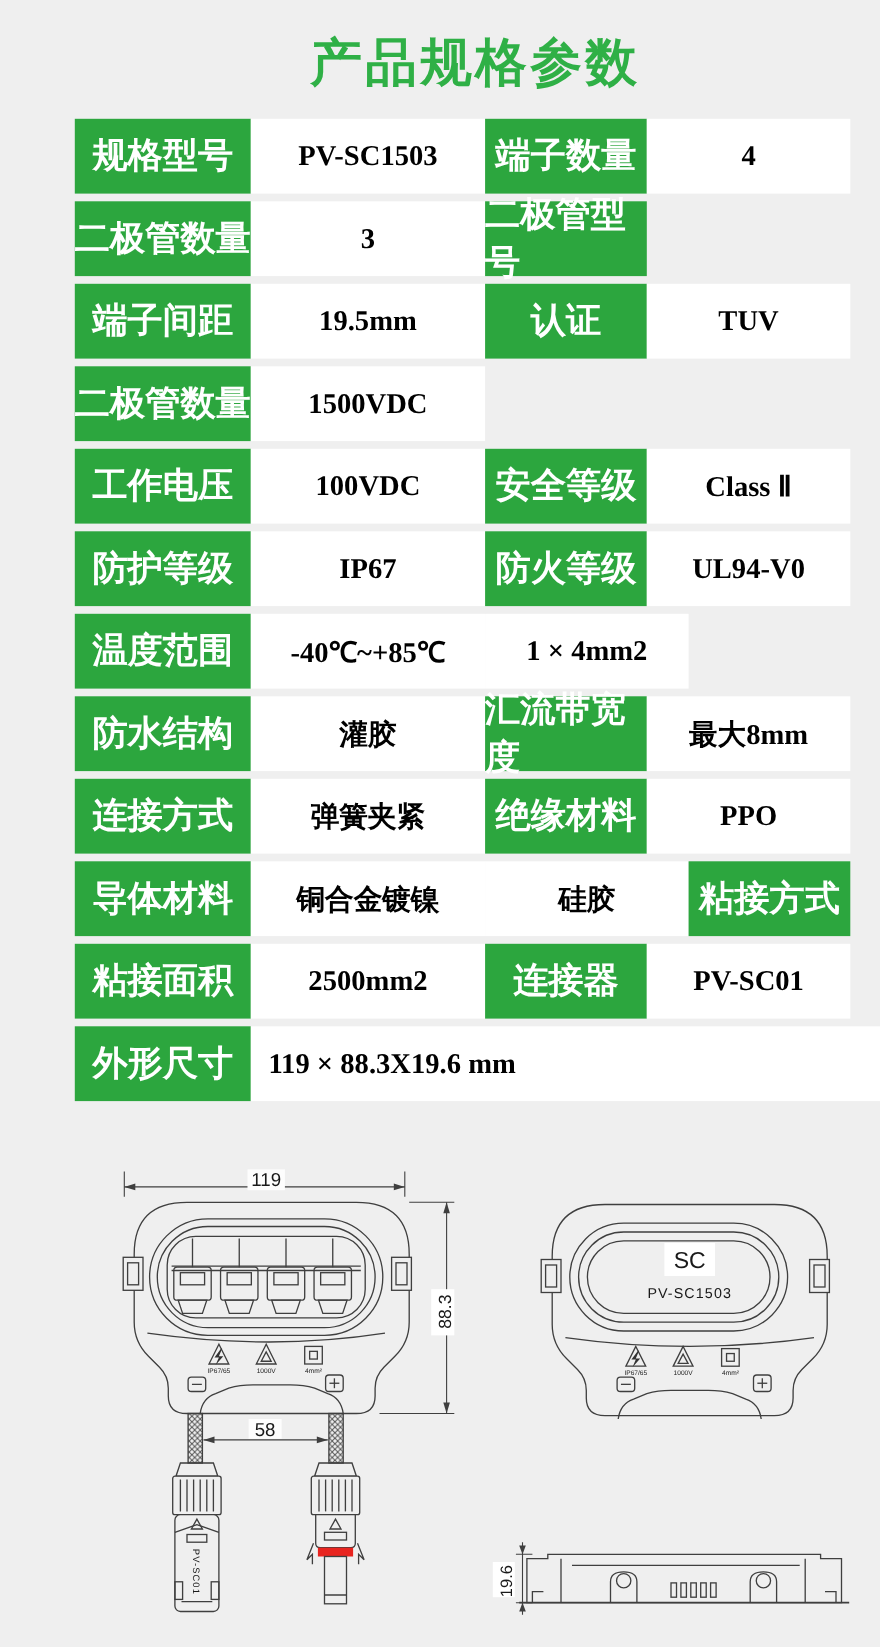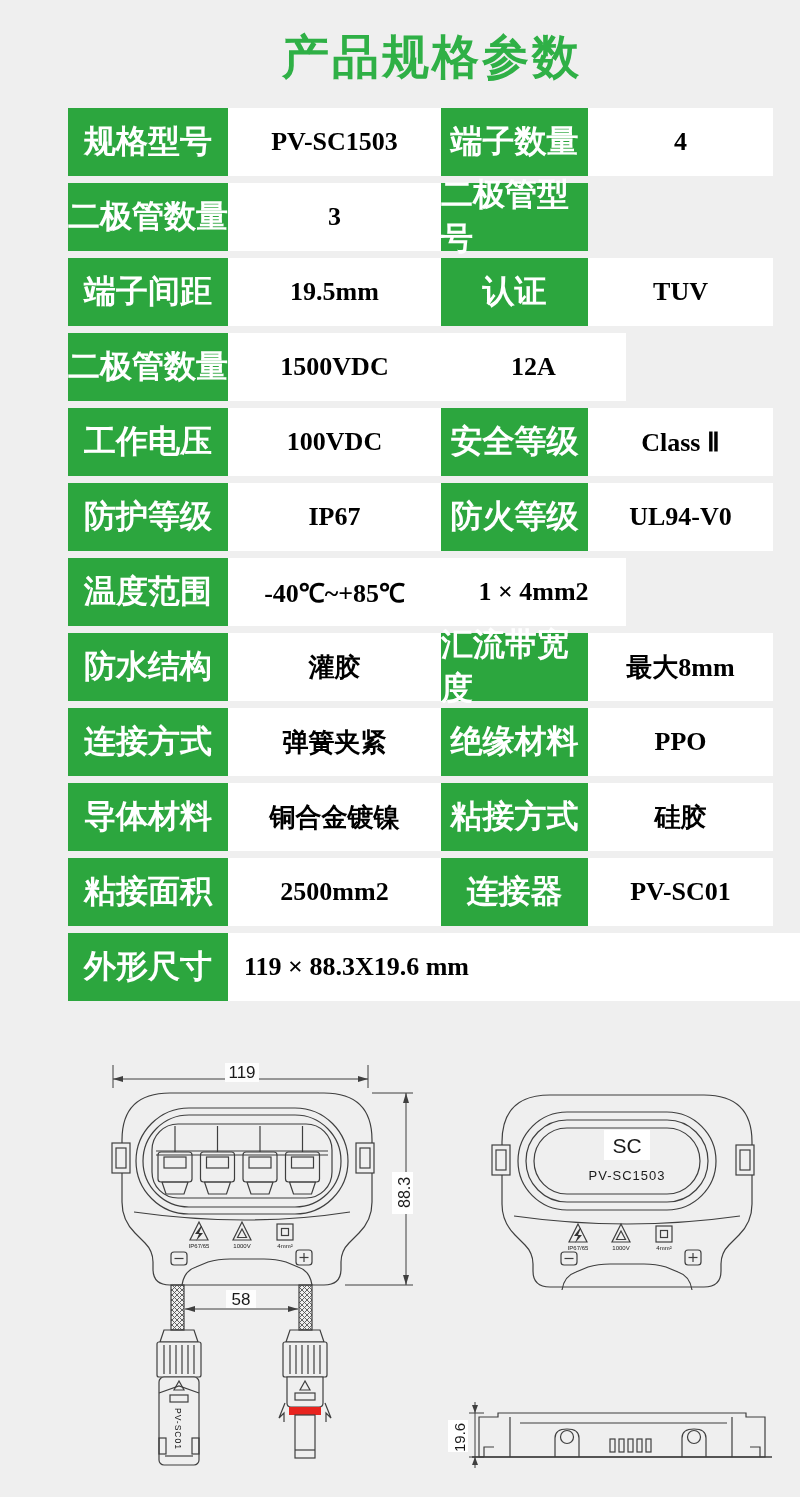--- a/index.html
+++ b/index.html
@@ -40,21 +40,20 @@
     </div>
     <div class="row">
       <div class="cell label c-l1">端子间距</div>
       <div class="cell value c-v1">19.5mm</div>
       <div class="cell label c-l2">认证</div>
       <div class="cell value c-v2">TUV</div>
     </div>
     <div class="row">
       <div class="cell label c-l1">二极管数量</div>
       <div class="cell value c-v1">1500VDC</div>
-      <div class="cell value c-v2">12A</div>
     </div>
     <div class="row">
       <div class="cell label c-l1">工作电压</div>
       <div class="cell value c-v1">100VDC</div>
       <div class="cell label c-l2">安全等级</div>
       <div class="cell value c-v2">Class Ⅱ</div>
     </div>
     <div class="row">
       <div class="cell label c-l1">防护等级</div>
       <div class="cell value c-v1">IP67</div>
@@ -74,22 +73,22 @@
     </div>
     <div class="row">
       <div class="cell label c-l1">连接方式</div>
       <div class="cell value c-v1">弹簧夹紧</div>
       <div class="cell label c-l2">绝缘材料</div>
       <div class="cell value c-v2">PPO</div>
     </div>
     <div class="row">
       <div class="cell label c-l1">导体材料</div>
       <div class="cell value c-v1">铜合金镀镍</div>
+      <div class="cell value c-v2">硅胶</div>
       <div class="cell label c-l2">粘接方式</div>
-      <div class="cell value c-v2">硅胶</div>
     </div>
     <div class="row">
       <div class="cell label c-l1">粘接面积</div>
       <div class="cell value c-v1">2500mm2</div>
       <div class="cell label c-l2">连接器</div>
       <div class="cell value c-v2">PV-SC01</div>
     </div>
     <div class="row">
       <div class="cell label c-l1">外形尺寸</div>
       <div class="cell value c-vfull">119 × 88.3X19.6 mm</div>

